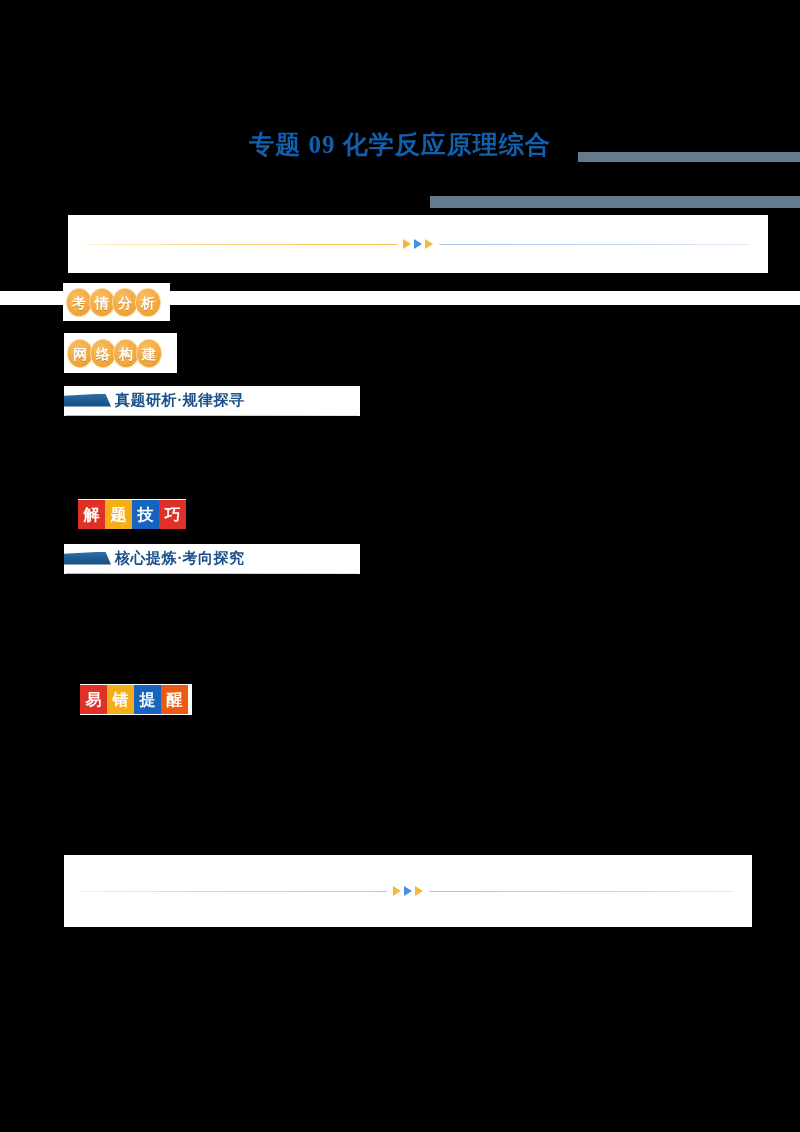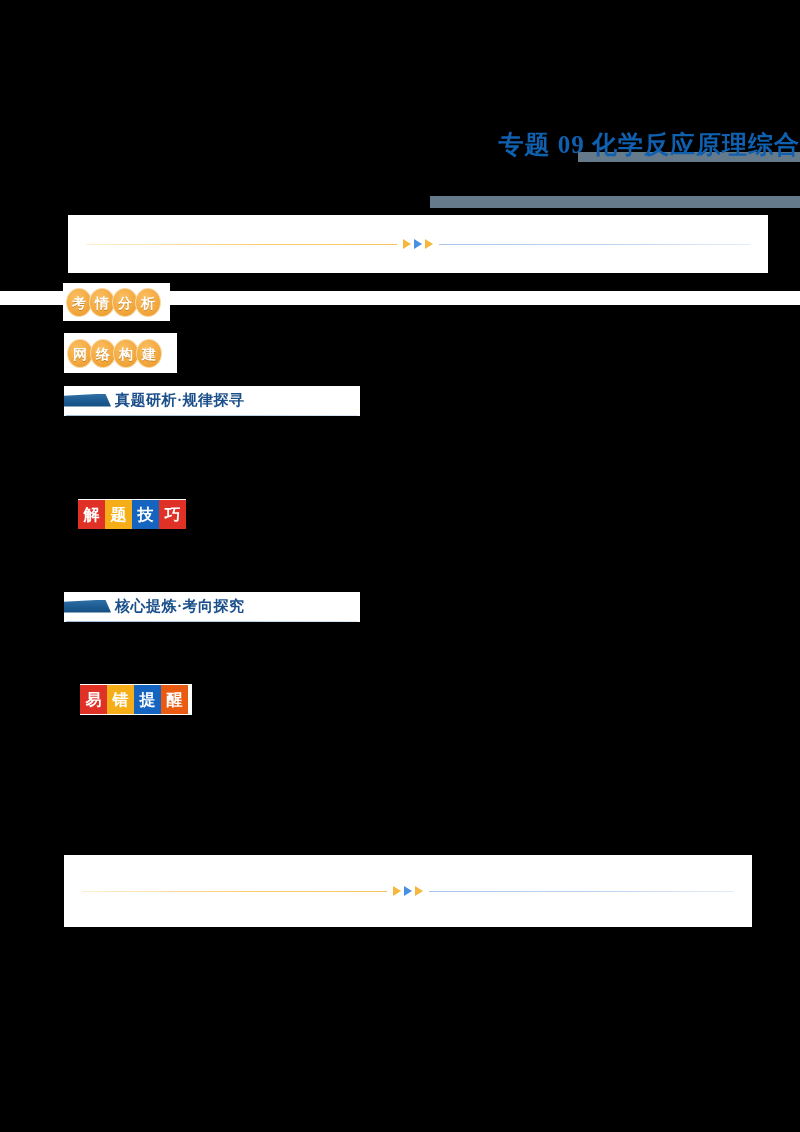--- a/index.html
+++ b/index.html
@@ -27,21 +27,21 @@
     position: absolute;
     background: #ffffff;
     overflow: hidden;
   }
 
   .doc-title {
     position: absolute;
     left: 0;
     top: 128px;
     width: 800px;
-    text-align: right;
+    text-align: center;
     font-size: 25px;
     font-weight: bold;
     letter-spacing: 1px;
     color: #1060b0;
     line-height: 34px;
     white-space: nowrap;
     font-family: "Liberation Serif", "DejaVu Serif", serif;
   }
 
   .doc-subtitle {
@@ -155,21 +155,21 @@
   .sq-yellow { background: #f5ae18; }
   .sq-blue   { background: #1565c0; }
   .sq-orange { background: #ea5a10; }
 
   
   .heading-panel {
     display: flex;
     align-items: flex-end;
   }
   #heading-zhenti  { left: 64px; top: 386px; width: 296px; height: 30px; }
-  #heading-hexin   { left: 64px; top: 544px; width: 296px; height: 30px; margin-top: 48px; }
+  #heading-hexin   { left: 64px; top: 544px; width: 296px; height: 30px; }
   #heading-tixing  { left: 64px; top: 730px; width: 288px; height: 30px; }
 
   .heading-row {
     position: relative;
     display: flex;
     align-items: center;
     width: 100%;
     height: 100%;
     padding-bottom: 2px;
   }

